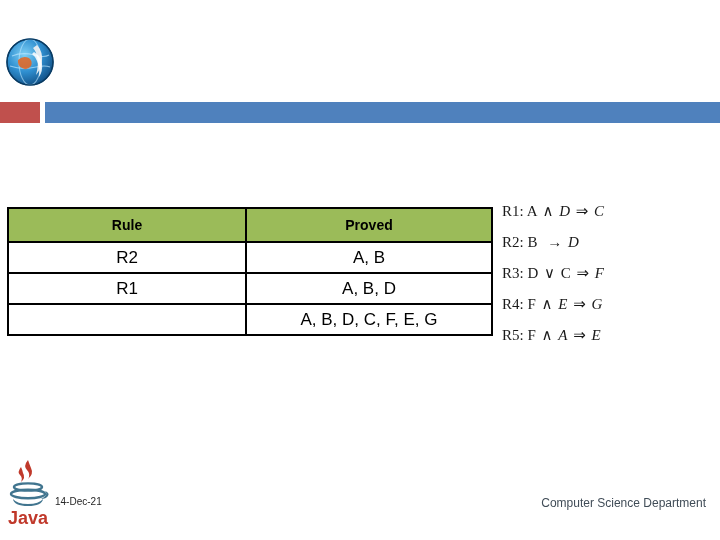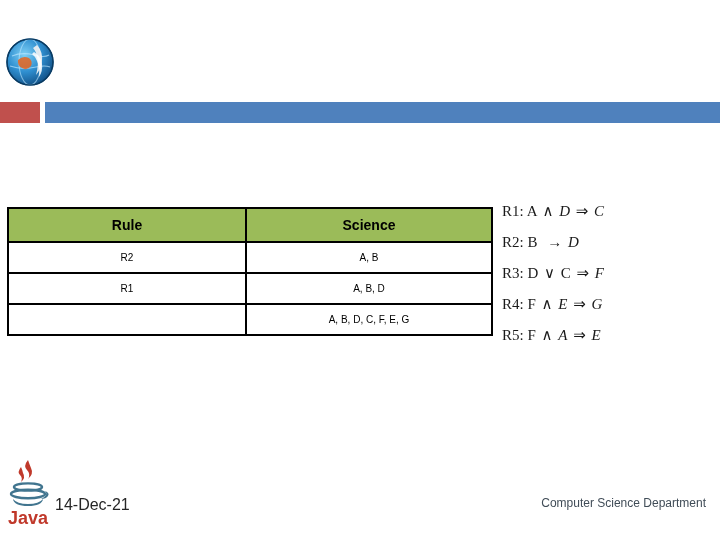--- a/index.html
+++ b/index.html
@@ -67,21 +67,21 @@
     border-collapse: collapse;
     table-layout: fixed;
     margin-top: 32px;
   }
   .proof-table td, .proof-table th {
     border: 2px solid #000000;
     height: 29px;
     padding: 0;
     text-align: center;
     vertical-align: middle;
-    font-size: 10px;
+    font-size: 17px;
     color: #000000;
     font-family: "Liberation Sans", sans-serif;
   }
   .proof-table th {
     background: #9bbb59;
     font-weight: bold;
     font-size: 14px;
     height: 32px;
   }
   .col-rule { width: 236px; }
@@ -115,21 +115,21 @@
     position: absolute;
     left: 4px;
     top: 458px;
     width: 48px;
     height: 72px;
   }
   .footer-date {
     position: absolute;
     left: 55px;
     top: 496px;
-    font-size: 16px;
+    font-size: 10px;
     color: #262626;
     font-family: "Liberation Sans", sans-serif;
     white-space: nowrap;
   }
   .footer-dept {
     position: absolute;
     right: 14px;
     top: 496px;
     font-size: 12px;
     color: #404c57;
@@ -163,21 +163,21 @@
 
 
   <div class="accent-red"></div>
   <div class="accent-blue"></div>
 </div>
 
 <table class="proof-table">
   <thead>
     <tr>
       <th class="col-rule">Rule</th>
-      <th class="col-proved">Science</th>
+      <th class="col-proved">Proved</th>
     </tr>
   </thead>
   <tbody>
     <tr>
       <td>R2</td>
       <td>A, B</td>
     </tr>
     <tr>
       <td>R1</td>
       <td>A, B, D</td>

